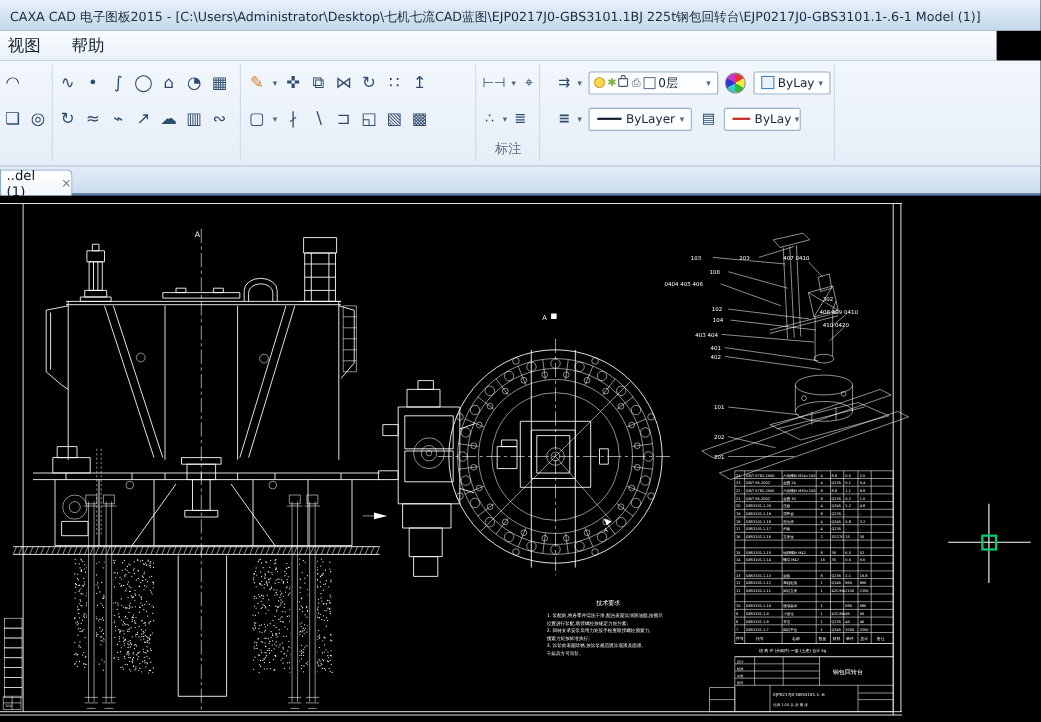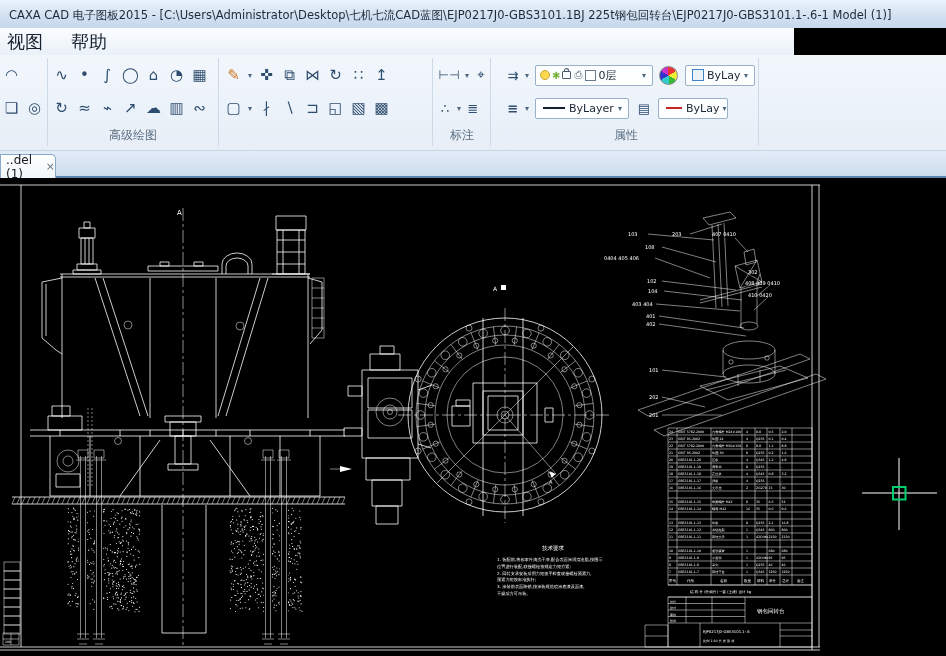--- a/index.html
+++ b/index.html
@@ -1,23 +1,23 @@
 <!DOCTYPE html>
 <html><head>
 <meta charset="utf-8">
 <style>
   html,body{margin:0;padding:0;width:946px;height:656px;overflow:hidden;
     font-family:"DejaVu Sans","Liberation Sans",sans-serif;background:#000;}
   .titlebar{position:absolute;left:0;top:0;width:946px;height:28px;
     background:linear-gradient(#eaf2fb 0%,#d3e2f2 55%,#c5d8ec 100%);
     font-size:11.5px;color:#1d2b3a;line-height:30px;white-space:nowrap;overflow:hidden;
     padding-left:9px;box-sizing:border-box;}
-  .menubar{position:absolute;left:0;top:28px;width:794px;height:27px;
+  .menubar{position:absolute;left:0;top:28px;width:906px;height:27px;
     background:linear-gradient(#fbfdff,#e9f0f8);border-bottom:1px solid #d4dfec;
-    display:flex;align-items:center;font-size:18px;color:#16222e;}
+    display:flex;align-items:center;font-size:15px;color:#16222e;}
   .menubar .mi{padding:0 14px;}
   .menubar .mi:first-child{margin-left:-7px;}
   .ribbon{position:absolute;left:0;top:55px;width:946px;height:95px;
     background:linear-gradient(#f2f7fc,#e7eef7);border-bottom:1px solid #b9c9db;}
   .vsep{position:absolute;top:3px;width:1px;height:88px;background:#ccd9e7;}
   .grp{position:absolute;top:0;height:95px;}
   .grow{position:absolute;left:0;right:0;display:flex;align-items:center;}
   .row1{top:4px;height:32px;}
   .row2{top:37px;height:32px;}
   .glabel{position:absolute;left:0;right:0;top:72px;text-align:center;
@@ -40,21 +40,21 @@
     border:1px solid #4a5a6a;border-bottom:none;border-radius:3px 3px 0 0;}
   .wsq{width:9px;height:9px;border:1px solid #6a7a8a;background:#fff;margin:0 2px;flex:0 0 auto;}
   .wheel{width:17px;height:17px;border-radius:50%;border:1px solid #888;
     background:conic-gradient(#e33 0 60deg,#ee3 60deg 120deg,#3b3 120deg 180deg,#3cc 180deg 240deg,#33c 240deg 300deg,#c3c 300deg 360deg);
     margin:0 2px;flex:0 0 auto;}
   .brush{color:#d07a28;}
   .tabline{position:absolute;left:0;top:150px;width:946px;height:1px;background:#c6d4e3;}
   .tabbar{position:absolute;left:0;top:151px;width:946px;height:27px;
     background:linear-gradient(#e3edf8,#cbdcee);border-bottom:2px solid #56猫0;} 
   .tabbar{border-bottom:2px solid #5a83ad;box-sizing:border-box;}
-  .tab{position:absolute;left:0;top:3px;height:24px;width:56px;background:linear-gradient(#ffffff,#f0f6fb);
+  .tab{position:absolute;left:0;top:3px;height:24px;width:66px;background:linear-gradient(#ffffff,#f0f6fb);
     border:1px solid #8aa8c8;border-bottom:none;border-radius:0 5px 0 0;
     display:flex;align-items:center;font-size:12px;color:#101820;padding-left:5px;box-sizing:border-box;}
   .tab .x{margin-left:7px;color:#6a7684;font-size:11px;}
   .canvas{position:absolute;left:0;top:178px;width:946px;height:478px;background:#000;}
   svg text{fill:#fff;font-family:"DejaVu Sans","Liberation Sans",sans-serif;}
   svg .ln{stroke:#fff;fill:none;stroke-width:0.8;}
   svg .thin{stroke:#fff;fill:none;stroke-width:0.5;}
   svg .cl{stroke:#fff;fill:none;stroke-width:0.55;stroke-dasharray:13 3 3 3;}
 </style>
 </head>
@@ -98,21 +98,20 @@
     </div>
     <div class="grow row2">
       <span class="icn">↻</span>
       <span class="icn">≈</span>
       <span class="icn">⌁</span>
       <span class="icn">↗</span>
       <span class="icn">☁</span>
       <span class="icn">▥</span>
       <span class="icn">∾</span>
     </div>
-    <div class="glabel">高级绘图</div>
   </div>
 
   <div class="grp" style="left:222px;width:208px">
     <div class="grow row1">
       <span class="icn brush">✎</span>
       <span class="caret">▾</span>
       <span class="icn">✜</span>
       <span class="icn">⧉</span>
       <span class="icn">⋈</span>
       <span class="icn">↻</span>
@@ -173,21 +172,20 @@
         <span>ByLayer</span>
         <span class="caret">▾</span>
       </div>
       <span class="icn small" style="margin-left:6px">▤</span>
       <div class="combo" style="width:70px;margin-left:5px">
         <span class="ln-red"></span>
         <span>ByLay</span>
         <span class="caret">▾</span>
       </div>
     </div>
-    <div class="glabel">属性</div>
   </div>
 </div>
 
 <div class="tabline"></div>
 <div class="tabbar">
   <div class="tab">
     <span>..del (1)</span>
     <span class="x">×</span>
   </div>
 </div>

